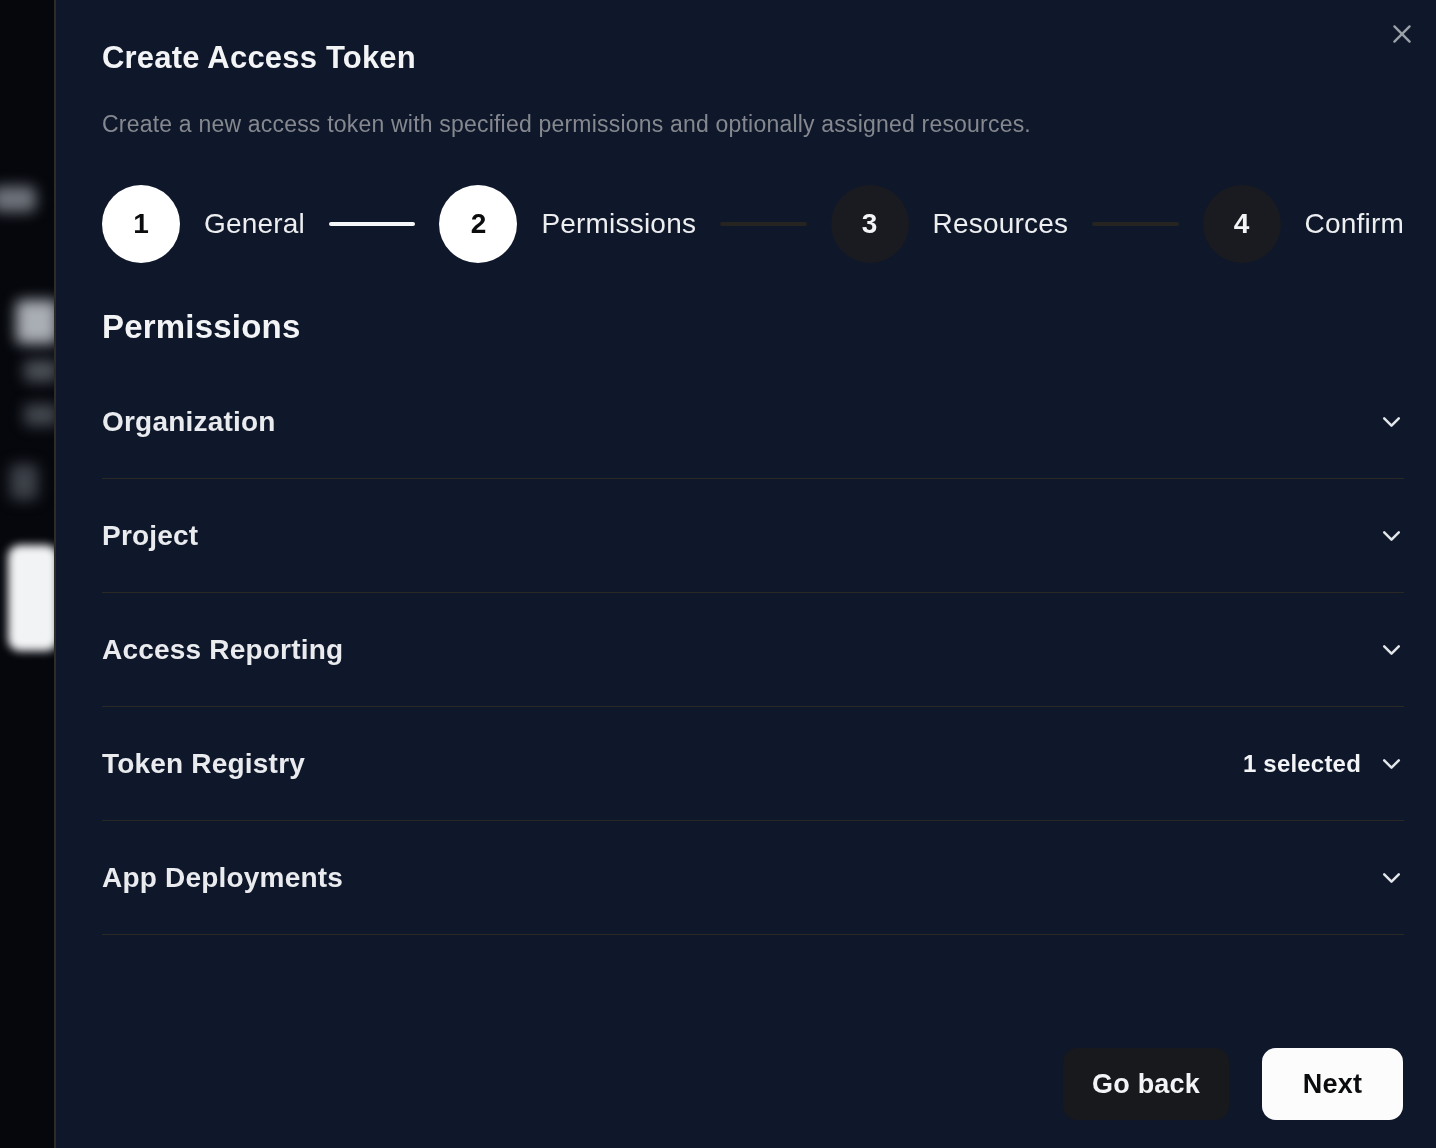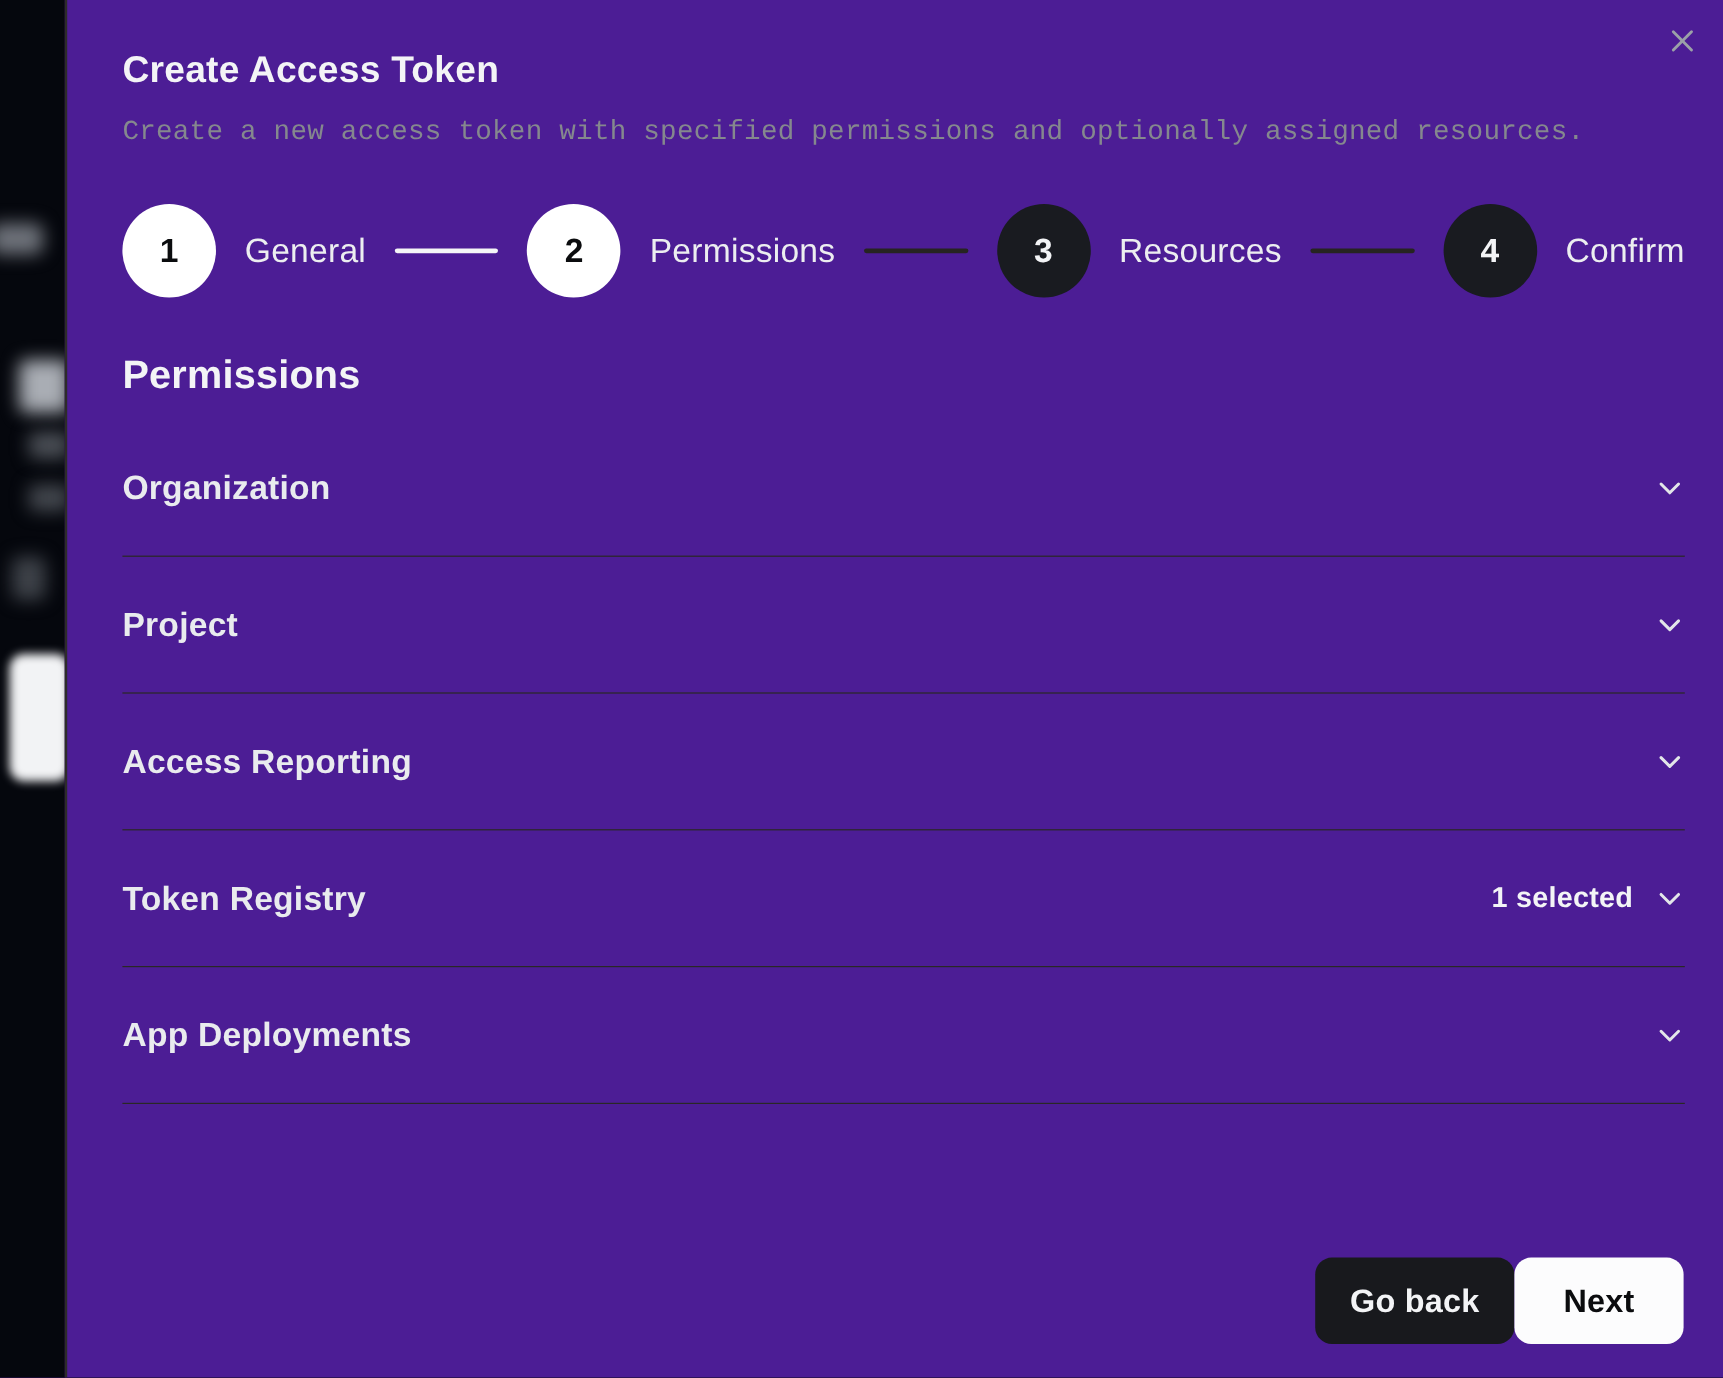--- a/index.html
+++ b/index.html
@@ -20,33 +20,33 @@
   .blob-nav-text   { left:-8px;  top:186px; width:44px; height:26px; background:#6e727a; border-radius:7px; }
   .blob-heading    { left:16px;  top:300px; width:42px; height:44px; background:#a9adb4; border-radius:6px; }
   .blob-subtext-1  { left:24px;  top:360px; width:34px; height:22px; background:#4b4f56; border-radius:5px; }
   .blob-subtext-2  { left:24px;  top:404px; width:34px; height:22px; background:#43474e; border-radius:5px; }
   .blob-icon       { left:10px;  top:464px; width:28px; height:36px; background:#3d4148; border-radius:6px; }
   .blob-white-btn  { left:8px;   top:545px; width:50px; height:106px; background:#f2f3f5; border-radius:12px; filter:blur(4px); }
 
   
   .modal {
     position:absolute; left:54px; top:0; width:1382px; height:1148px;
-    background:#4c1d95;
+    background:#0f172a;
     border-left:2px solid #2d2c29;
     padding:40px 32px 0 46px;
   }
   .close-btn {
     position:absolute; top:18px; right:18px; width:32px; height:32px;
     background:transparent; border:none; cursor:pointer;
     display:flex; align-items:center; justify-content:center;
   }
   .close-btn svg { stroke:#9ba1a8; }
 
   .modal-title { font-size:31px; font-weight:700; color:#f3f4f6; letter-spacing:.2px; }
-  .modal-subtitle { margin-top:21px; font-size:23px; font-weight:400; color:#85888e; letter-spacing:.2px;font-family:Liberation Mono, monospace; }
+  .modal-subtitle { margin-top:35px; font-size:23px; font-weight:400; color:#85888e; letter-spacing:.2px; }
 
   
   .stepper { margin-top:47px; display:flex; align-items:center; width:1302px; }
   .step { display:flex; align-items:center; gap:24px; flex:none; }
   .step-circle {
     width:78px; height:78px; border-radius:50%;
     display:flex; align-items:center; justify-content:center;
     font-size:28px; font-weight:600;
   }
   .step.active .step-circle { background:#ffffff; color:#0b0c0e; }
@@ -63,21 +63,21 @@
     height:114px; display:flex; align-items:center; justify-content:space-between;
     border-bottom:1px solid #2a2824; cursor:pointer;
   }
   .row-label { font-size:28px; font-weight:700; color:#e9ebee; letter-spacing:.2px; }
   .row-right { display:flex; align-items:center; gap:18px; }
   .row-badge { font-size:24px; font-weight:600; color:#f3f4f6; letter-spacing:.2px; }
   .row-badge:empty { display:none; }
   .chevron svg { stroke:#e3e6e9; display:block; }
 
   
-  .footer { position:absolute; right:33px; bottom:28px; display:flex; }
+  .footer { position:absolute; right:33px; bottom:28px; display:flex; gap:33px; }
   .btn {
     height:72px; border:none; border-radius:14px; cursor:pointer;
     font-family:"Liberation Sans", sans-serif;
     font-size:27px; font-weight:600; letter-spacing:.2px;
     display:flex; align-items:center; justify-content:center;
   }
   .btn-secondary { width:166px; background:#18191d; color:#f3f4f6; }
   .btn-primary { width:141px; background:#fcfcfd; color:#0b0c0e; }
 </style>
 </head>

